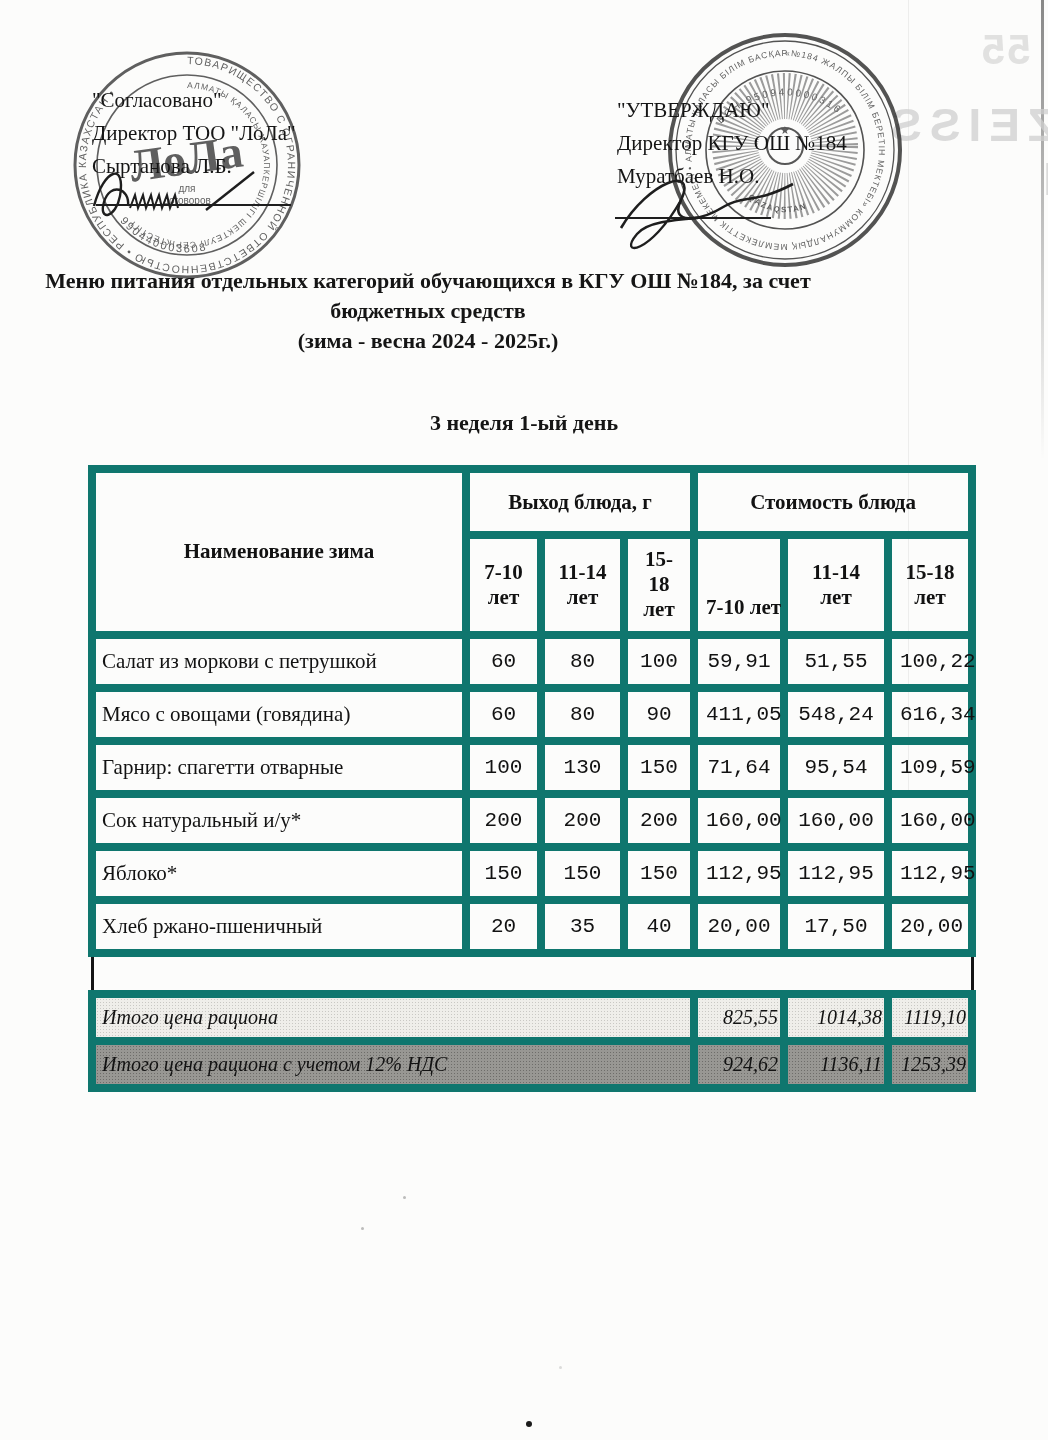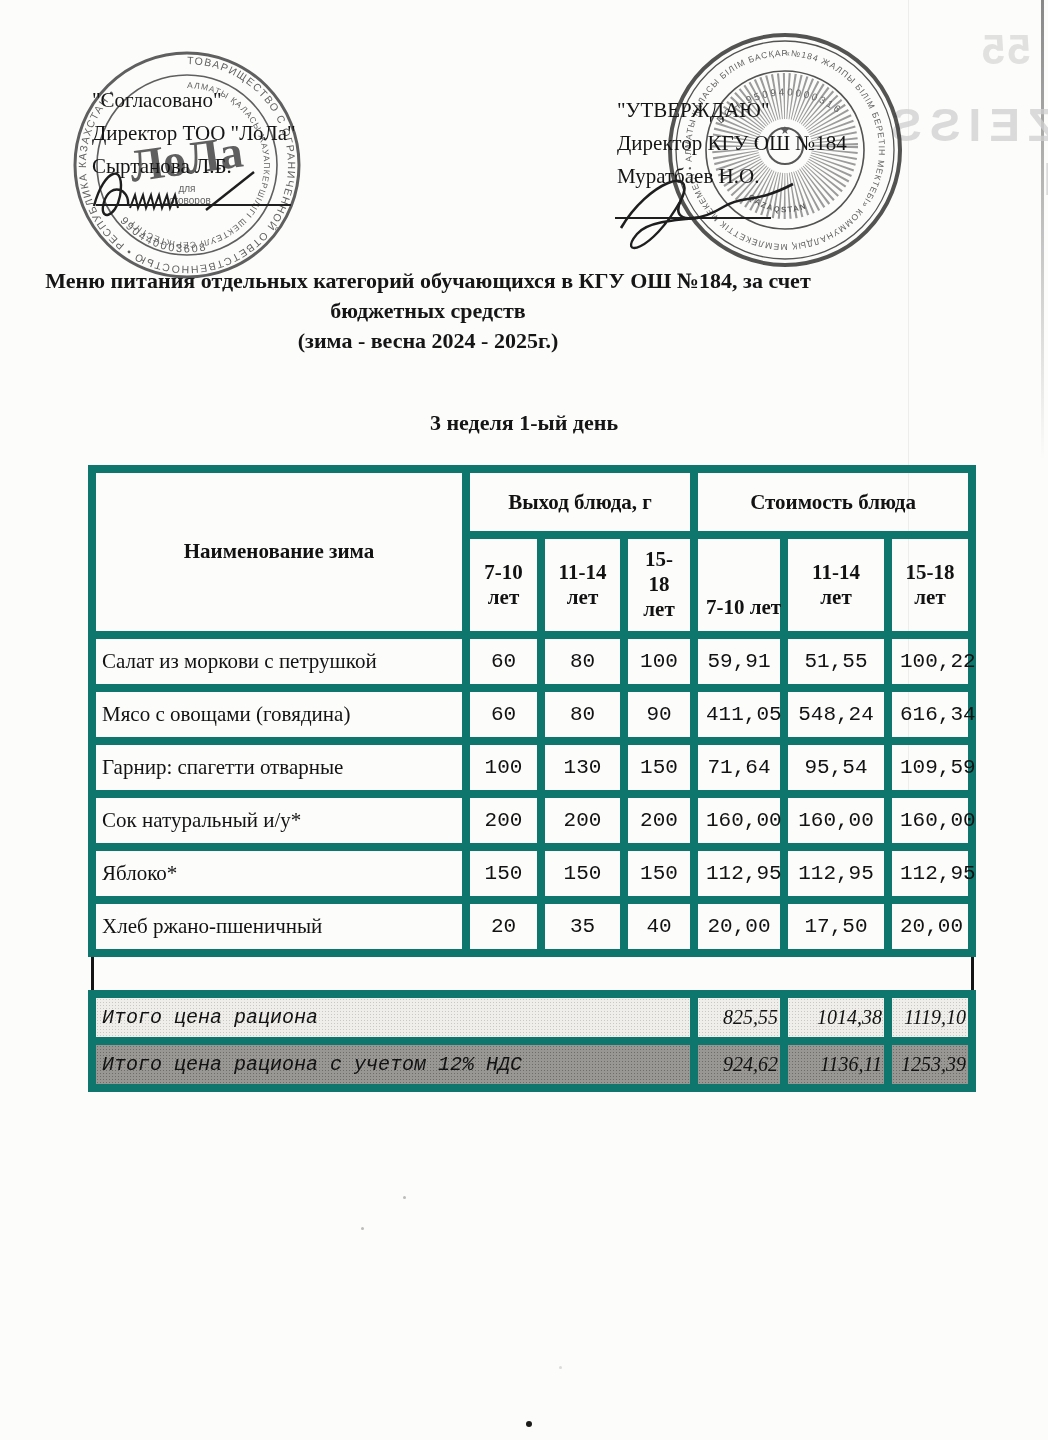--- a/index.html
+++ b/index.html
@@ -43,21 +43,21 @@
   tr.hrow1{height:66px;}
   tr.hrow2{height:60px;}
   .age{line-height:1.2;}
   th.price-age1{white-space:nowrap;vertical-align:bottom;padding-bottom:10px;}
   tbody.body-rows tr{height:53px;}
   td.dish{text-align:left;padding-left:6px;}
   td.num{text-align:center;font-family:Liberation Mono, monospace;}
   tr.gap-row td{border-left:none;border-right:none;height:17px;}
   tbody.totals tr{font-weight:bold;font-style:italic;}
   tbody.totals td{font-size:20px;}
-  tbody.totals td.lbl{text-align:left;padding-left:6px;font-family:Liberation Mono, monospace;}
+  tbody.totals td.lbl{text-align:left;padding-left:6px;}
   tbody.totals td.val{text-align:right;padding-right:2px;}
   tr.total-row td{
     background-color:#efeeea;
     background-image:radial-gradient(rgba(0,0,0,.16) 1px, transparent 1px);
     background-size:3px 3px;}
   tr.total-vat-row td{
     background-color:#989793;
     background-image:radial-gradient(rgba(0,0,0,.28) 1px, transparent 1px);
     background-size:3px 3px;}
   

